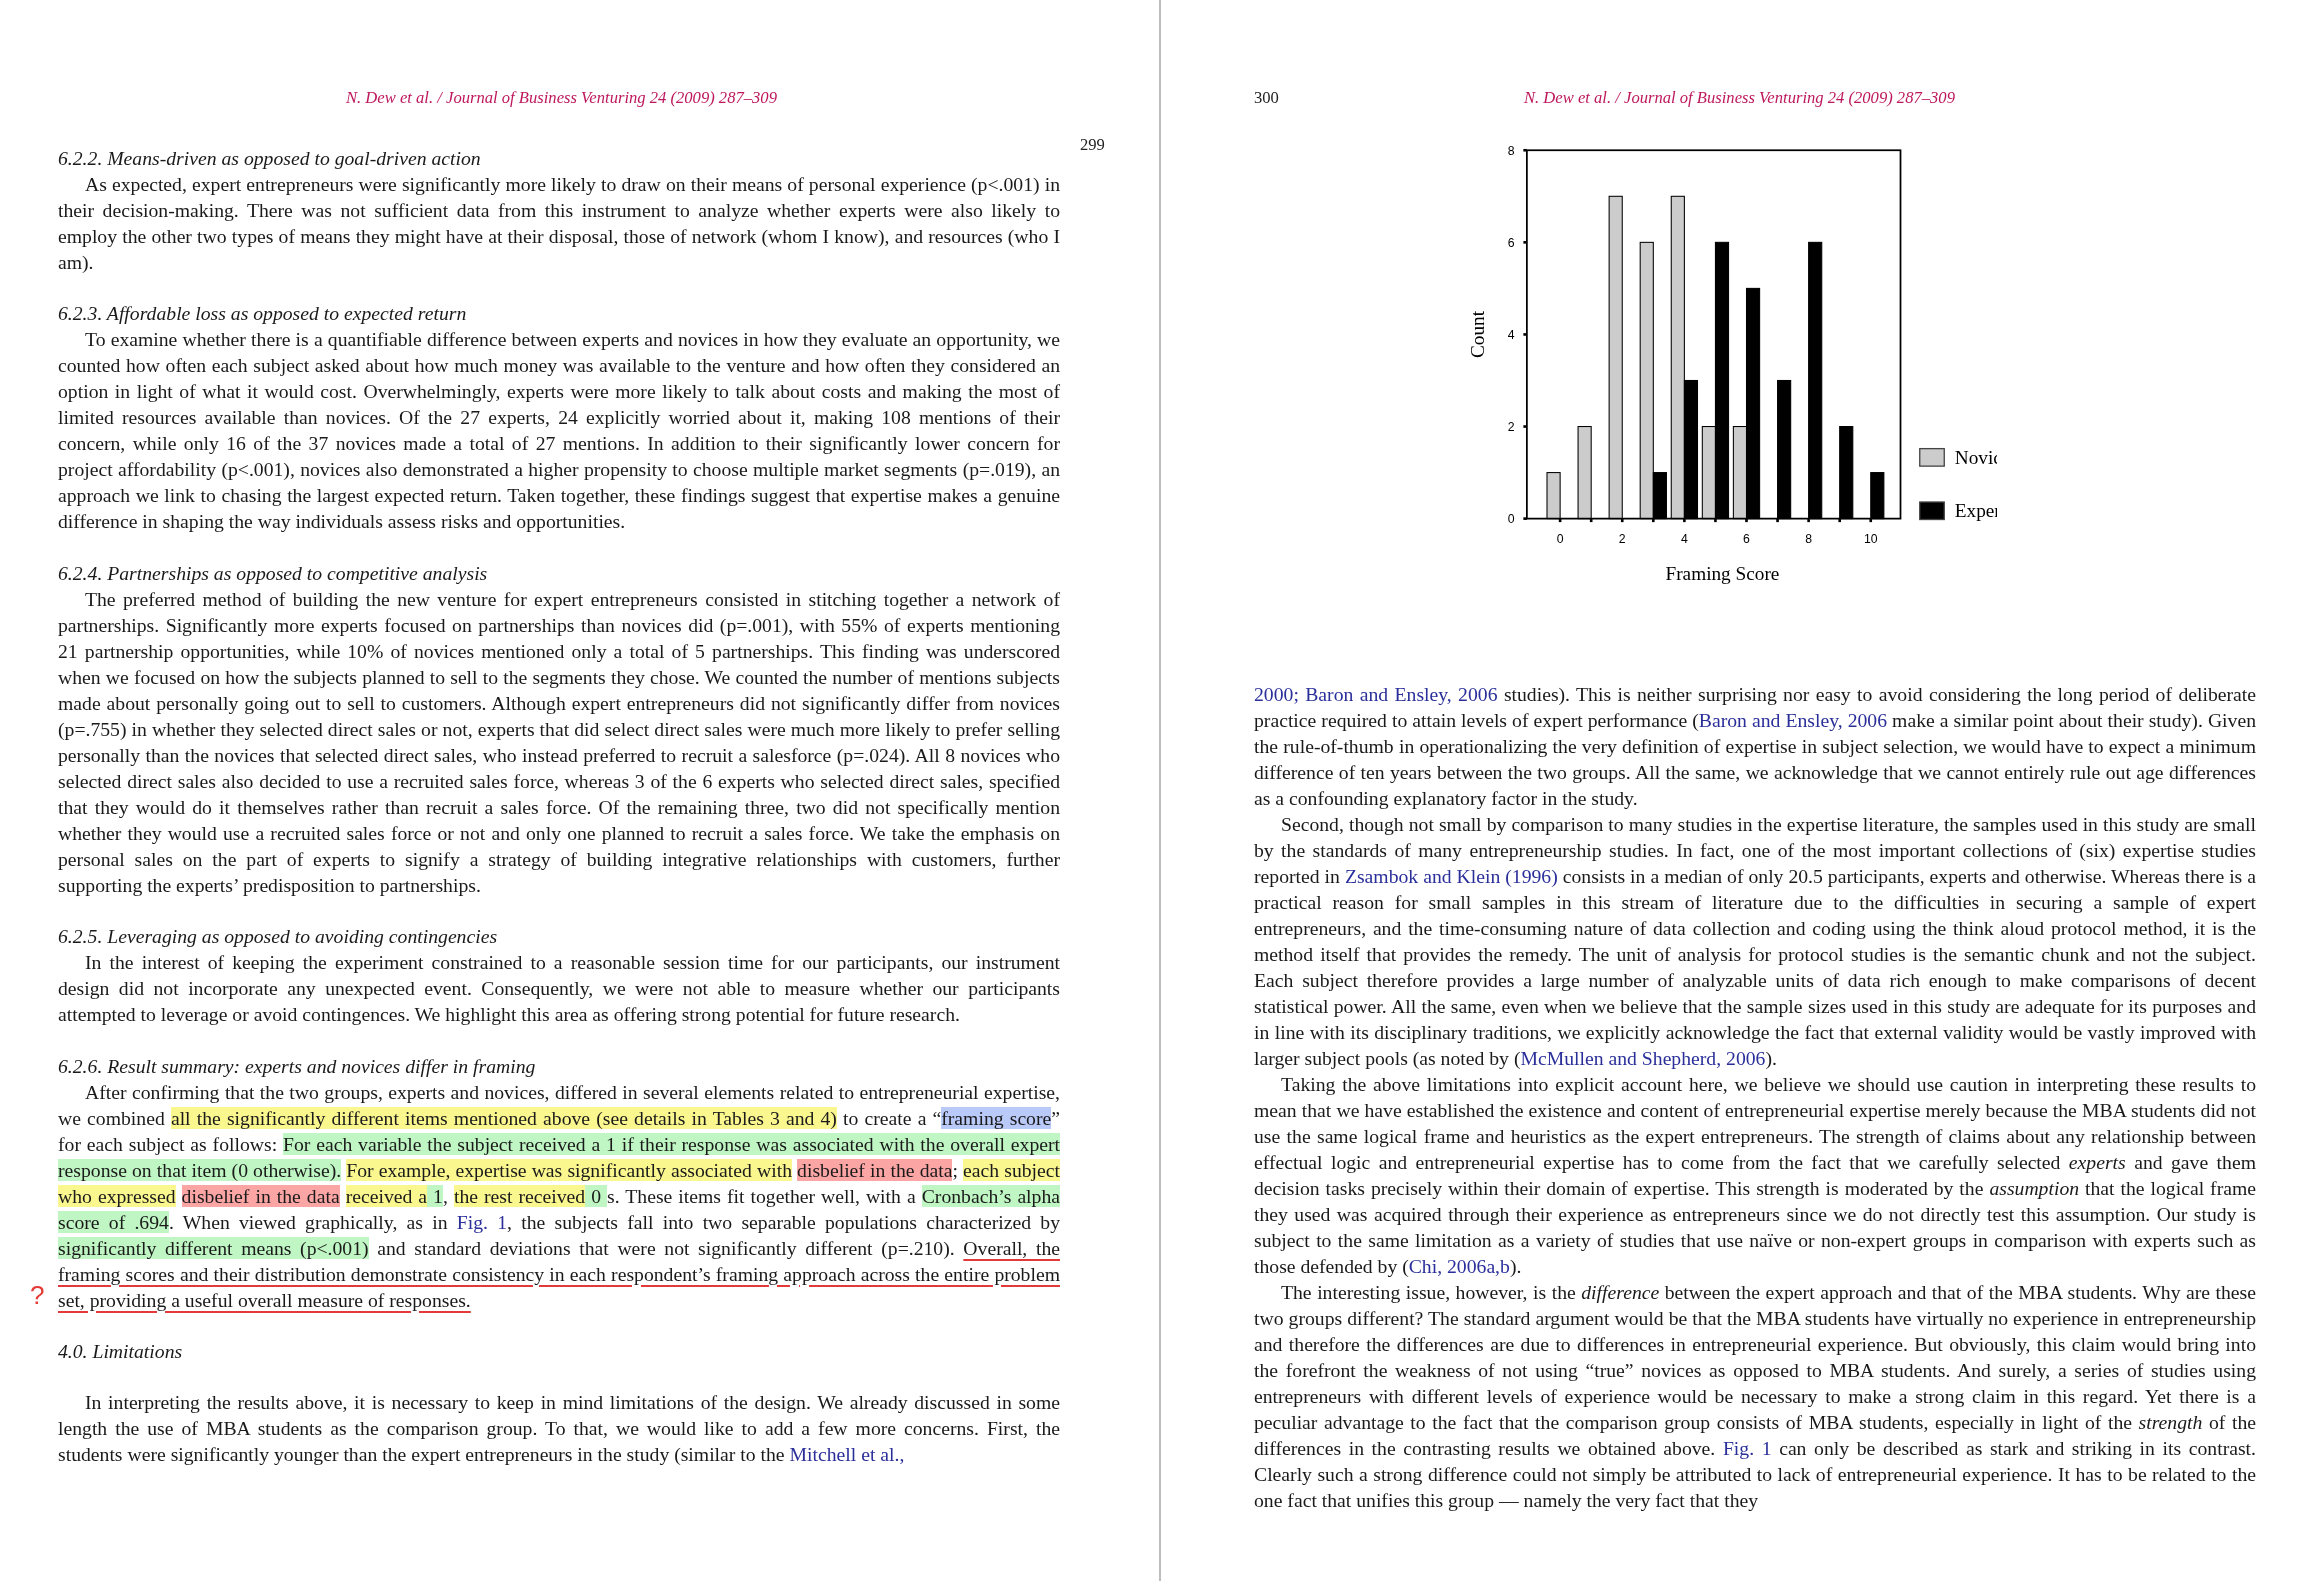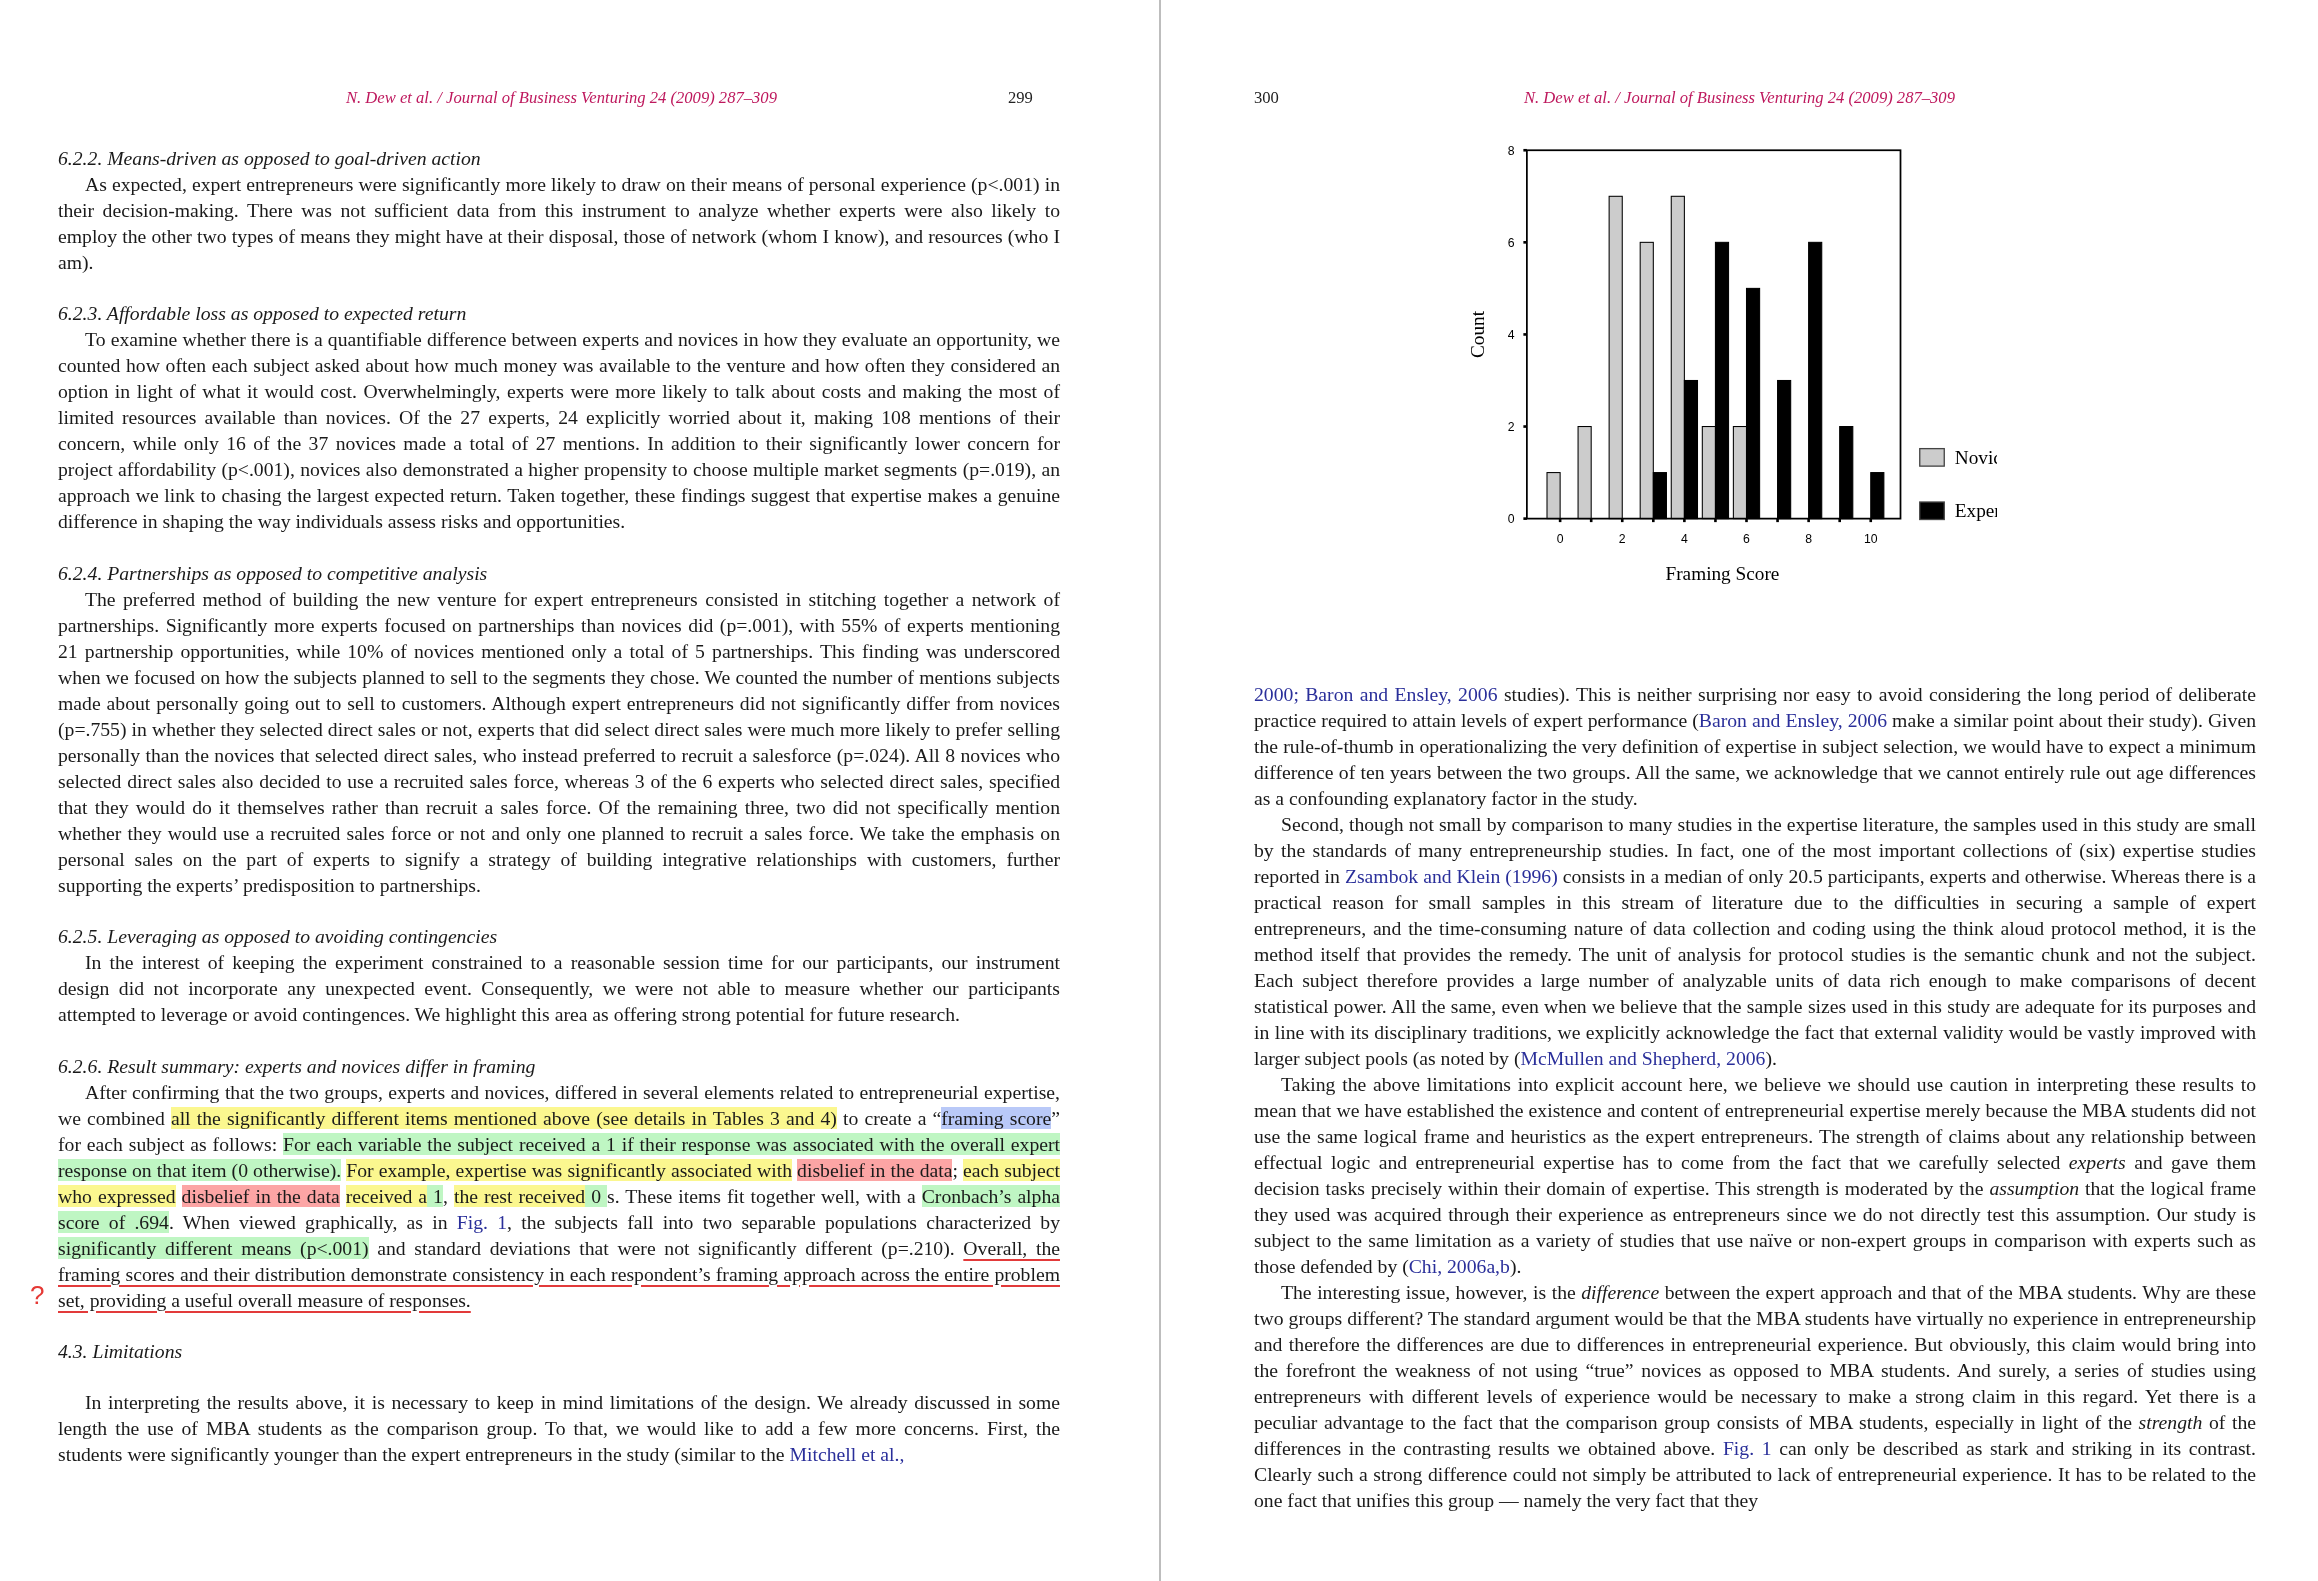--- a/index.html
+++ b/index.html
@@ -28,21 +28,21 @@
   
   #chart { position:absolute; left:1454px; top:131px; width:543px; height:455px; }
 </style>
 </head>
 <body>
 
 <div class="divider"></div>
 
 <div class="page left">
   <div class="runhead" style="left:346px;">N. Dew et al. / Journal of Business Venturing 24 (2009) 287–309</div>
-  <div class="pagenum" style="left:1008px;">299</div>
+  <div class="pagenum" style="left:1080px;margin-top:47px;">299</div>
 
   <div class="col" style="top:145px;">
     <div class="block">
       <div class="sec-head">6.2.2. Means-driven as opposed to goal-driven action</div>
       <p>As expected, expert entrepreneurs were significantly more likely to draw on their means of personal experience (p&lt;.001) in their decision-making. There was not sufficient data from this instrument to analyze whether experts were also likely to employ the other two types of means they might have at their disposal, those of network (whom I know), and resources (who I am).</p>
     </div>
     <div class="block">
       <div class="sec-head">6.2.3. Affordable loss as opposed to expected return</div>
       <p>To examine whether there is a quantifiable difference between experts and novices in how they evaluate an opportunity, we counted how often each subject asked about how much money was available to the venture and how often they considered an option in light of what it would cost. Overwhelmingly, experts were more likely to talk about costs and making the most of limited resources available than novices. Of the 27 experts, 24 explicitly worried about it, making 108 mentions of their concern, while only 16 of the 37 novices made a total of 27 mentions. In addition to their significantly lower concern for project affordability (p&lt;.001), novices also demonstrated a higher propensity to choose multiple market segments (p=.019), an approach we link to chasing the largest expected return. Taken together, these findings suggest that expertise makes a genuine difference in shaping the way individuals assess risks and opportunities.</p>
     </div>
@@ -52,21 +52,21 @@
     </div>
     <div class="block">
       <div class="sec-head">6.2.5. Leveraging as opposed to avoiding contingencies</div>
       <p>In the interest of keeping the experiment constrained to a reasonable session time for our participants, our instrument design did not incorporate any unexpected event. Consequently, we were not able to measure whether our participants attempted to leverage or avoid contingences. We highlight this area as offering strong potential for future research.</p>
     </div>
     <div class="block">
       <div class="sec-head">6.2.6. Result summary: experts and novices differ in framing</div>
       <p><span>After confirming that the two groups, experts and novices, differed in several elements related to entrepreneurial expertise, we combined </span><span class="hl-y">all the significantly different items mentioned above (see details in Tables 3 and 4)</span><span> to create a “</span><span class="hl-b">framing score</span><span>” for each subject as follows: </span><span class="hl-g">For each variable the subject received a 1 if their response was associated with the overall expert response on that item (0 otherwise).</span><span> </span><span class="hl-y">For example, expertise was significantly associated with</span> <span class="hl-p">disbelief in the data</span><span>; </span><span class="hl-y">each subject who expressed</span><span> </span><span class="hl-p">disbelief in the data</span> <span class="hl-y">received a</span><span class="hl-g"> 1</span><span>, </span><span class="hl-y">the rest received</span><span class="hl-g"> 0 </span><span>s. These items fit together well, with a </span><span class="hl-g">Cronbach’s alpha score of .694</span><span>. When viewed graphically, as in </span><span class="link">Fig. 1</span><span>, the subjects fall into two separable populations characterized by </span><span class="hl-g">significantly different means (p&lt;.001)</span><span> and standard deviations that were not significantly different (p=.210). </span><span class="ul-red">Overall, the framing scores and their distribution demonstrate consistency in each respondent’s framing approach across the entire problem set, providing a useful overall measure of responses.</span></p>
     </div>
     <div class="block" style="margin-bottom:0;">
-      <div class="sec-head" style="margin-bottom:25.4px;">4.3. Limitations</div>
+      <div class="sec-head" style="margin-bottom:25.4px;">4.0. Limitations</div>
       <p><span>In interpreting the results above, it is necessary to keep in mind limitations of the design. We already discussed in some length the use of MBA students as the comparison group. To that, we would like to add a few more concerns. First, the students were significantly younger than the expert entrepreneurs in the study (similar to the </span><span class="link">Mitchell et al.,</span></p>
     </div>
   </div>
 
   <div class="qmark">?</div>
 </div>
 
 <div class="page right">
   <div class="pagenum" style="left:93px;">300</div>
   <div class="runhead" style="left:363px;">N. Dew et al. / Journal of Business Venturing 24 (2009) 287–309</div>

